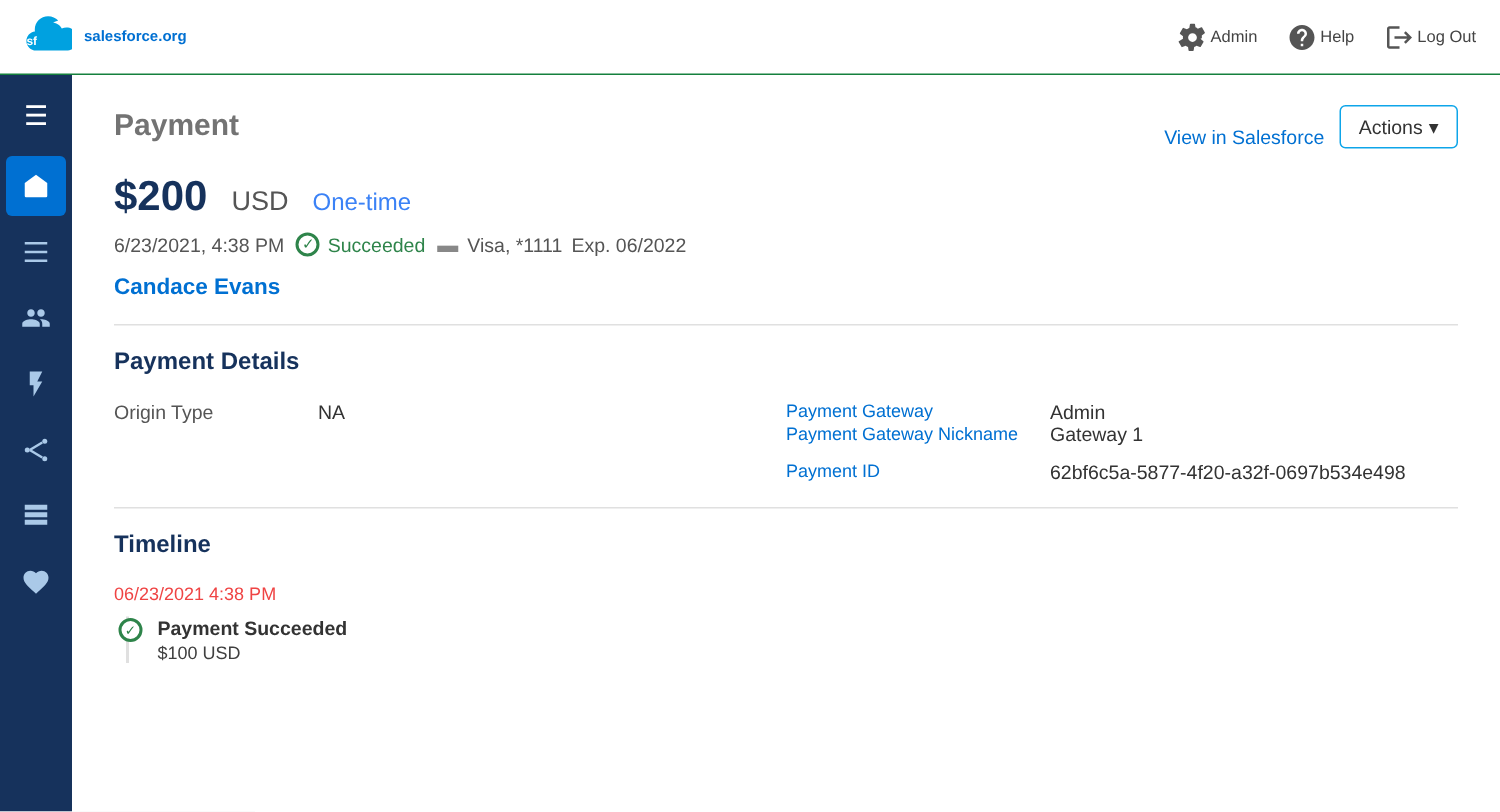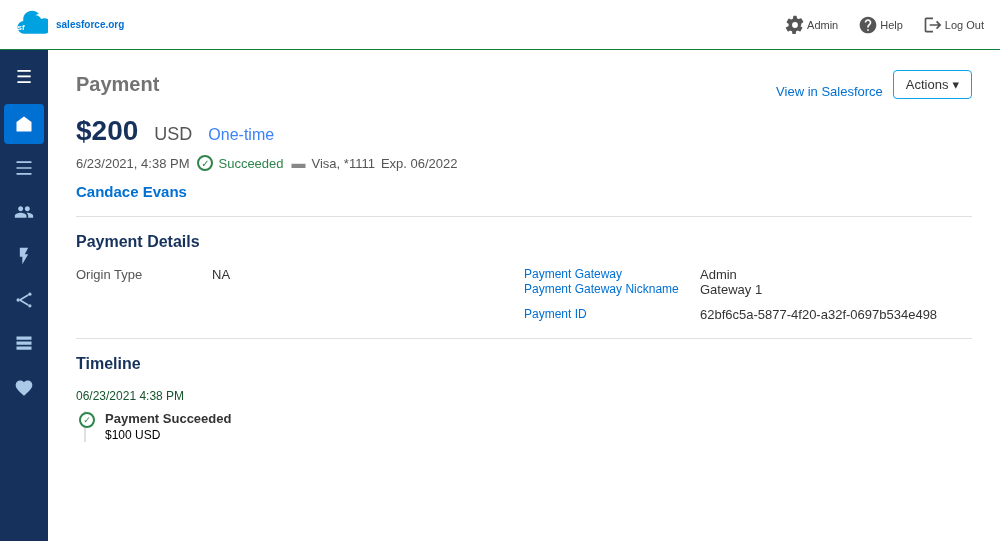--- a/index.html
+++ b/index.html
@@ -250,21 +250,21 @@
       font-size: 13px;
       color: #333;
     }
 
     
     .timeline-section {
       margin-top: 4px;
     }
     .timeline-date {
       font-size: 12px;
-      color: #14532d;
+      color: #ef4444;
       margin-bottom: 8px;
     }
     .timeline-item {
       display: flex;
       align-items: flex-start;
       gap: 10px;
       border-left: 2px solid #e0e0e0;
       padding-left: 12px;
       margin-left: 8px;
     }
@@ -288,21 +288,21 @@
       flex-direction: column;
       gap: 2px;
     }
     .timeline-event {
       font-size: 13px;
       font-weight: 600;
       color: #333;
     }
     .timeline-amount {
       font-size: 12px;
-      color: #000000;
+      color: #404040;
     }
   </style>
 </head>
 <body>
 
 <nav class="top-nav">
   <div class="logo-area">
     <svg class="logo-icon" viewBox="0 0 40 28" xmlns="http://www.w3.org/2000/svg">
       <path d="M16.5 4.5C18.2 2.6 20.6 1.5 23.2 1.5c3.6 0 6.7 2 8.3 5 1.2-.5 2.5-.8 3.9-.8 5.3 0 9.6 4.3 9.6 9.6 0 5.3-4.3 9.6-9.6 9.6H10c-4.4 0-8-3.6-8-8 0-4.1 3.1-7.5 7.1-7.9-.1-.6-.1-1.2-.1-1.8 0-6.1 5-11 11.1-11 3.3 0 6.3 1.4 8.4 3.7" fill="#00a1e0"></path>
       <text x="2" y="20" font-size="10" fill="white" font-weight="bold" font-family="sans-serif">sf</text>

